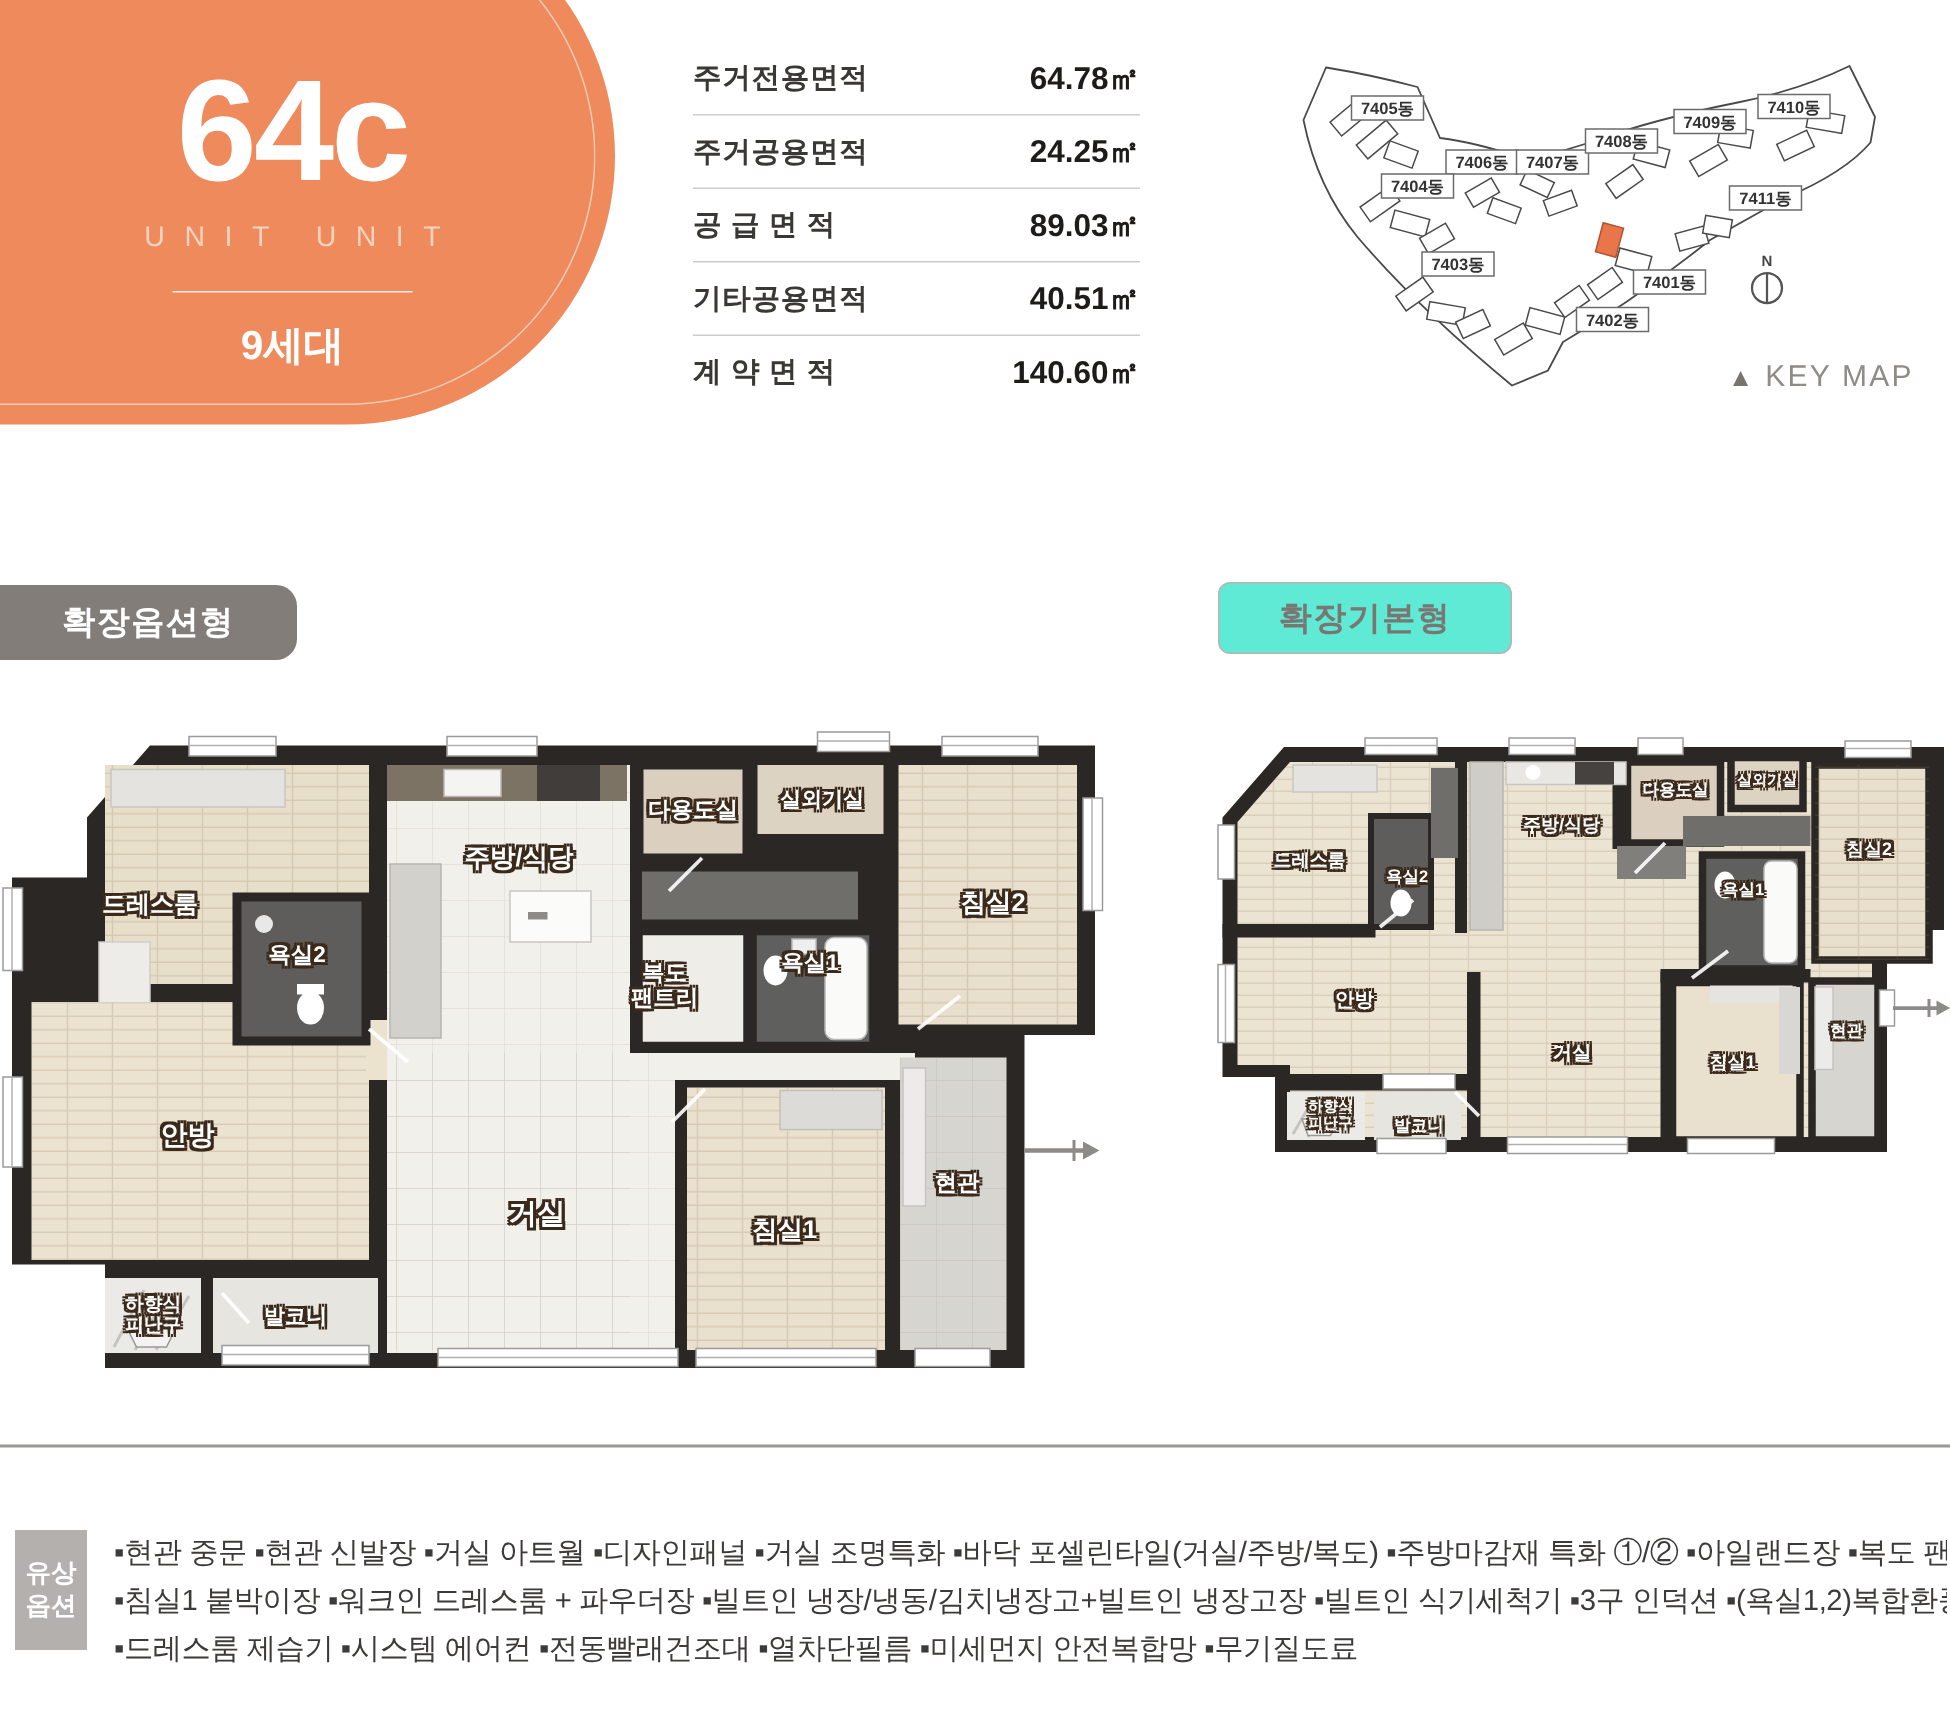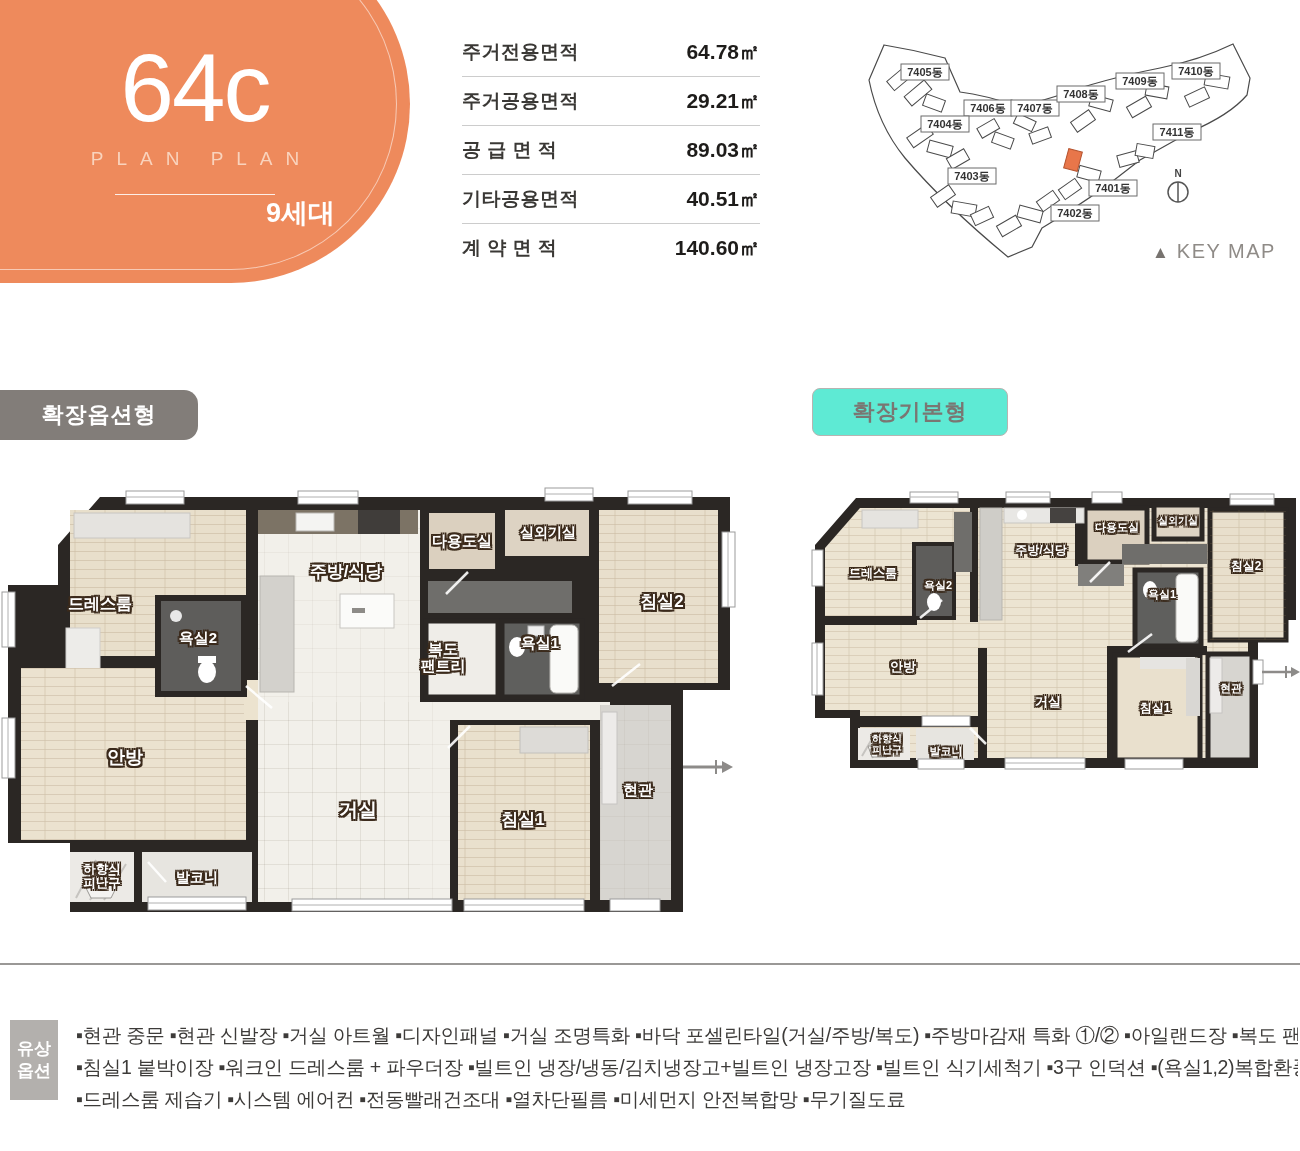--- a/index.html
+++ b/index.html
@@ -6,24 +6,24 @@
   .page{position:relative;width:1300px;height:1151px;overflow:hidden;background:#fff;
         font-family:"Liberation Sans",sans-serif;}
 
   
   .unit-badge{position:absolute;left:-45px;top:-75px;width:455px;height:358px;
               background:#ee8a5c;border-radius:0 179px 179px 0;}
   .unit-badge-outline{position:absolute;left:0;top:13px;right:13px;bottom:13px;
               border:1px solid rgba(255,255,255,.55);border-left:none;
               border-radius:0 166px 166px 0;}
   .unit-badge-content{position:absolute;left:55px;top:40px;width:280px;text-align:center;color:#fff;}
-  .unit-code{font-size:96px;font-weight:400;line-height:1;letter-spacing:-2px;}
+  .unit-code{font-size:96px;font-weight:700;line-height:1;letter-spacing:-2px;}
   .unit-sub{margin-top:12px;font-size:19px;letter-spacing:13px;padding-left:13px;color:#f9d3bd;font-weight:400;}
   .unit-divider{width:160px;height:1px;background:rgba(255,255,255,.85);margin:24px auto 0;}
-  .unit-house{font-size:27px;font-weight:700;text-align:right;}
+  .unit-house{margin-top:17px;font-size:27px;font-weight:700;}
 
   
   .area-table{position:absolute;left:462px;top:28px;width:298px;}
   .area-row{display:flex;justify-content:space-between;align-items:center;height:48px;
             border-bottom:1px solid #ccc;}
   .area-row:last-child{border-bottom:none;}
   .area-label{font-size:19px;font-weight:700;color:#3a3835;letter-spacing:.5px;}
   .area-value{font-size:21px;font-weight:700;color:#1e1c1a;}
 
   
@@ -68,33 +68,33 @@
 </head>
 <body>
 
 <div class="page">
 
   <div class="unit-badge">
     <div class="unit-badge-outline"></div>
   </div>
   <div class="unit-badge-content">
     <div class="unit-code">64c</div>
-    <div class="unit-sub">PLAN PLAN</div>
+    <div class="unit-sub">UNIT UNIT</div>
     <div class="unit-divider"></div>
     <div class="unit-house">9세대</div>
   </div>
 
   <div class="area-table">
     <div class="area-row">
       <span class="area-label">주거전용면적</span>
       <span class="area-value">64.78㎡</span>
     </div>
     <div class="area-row">
       <span class="area-label">주거공용면적</span>
-      <span class="area-value">29.21㎡</span>
+      <span class="area-value">24.25㎡</span>
     </div>
     <div class="area-row">
       <span class="area-label">공 급 면 적</span>
       <span class="area-value">89.03㎡</span>
     </div>
     <div class="area-row">
       <span class="area-label">기타공용면적</span>
       <span class="area-value">40.51㎡</span>
     </div>
     <div class="area-row">

